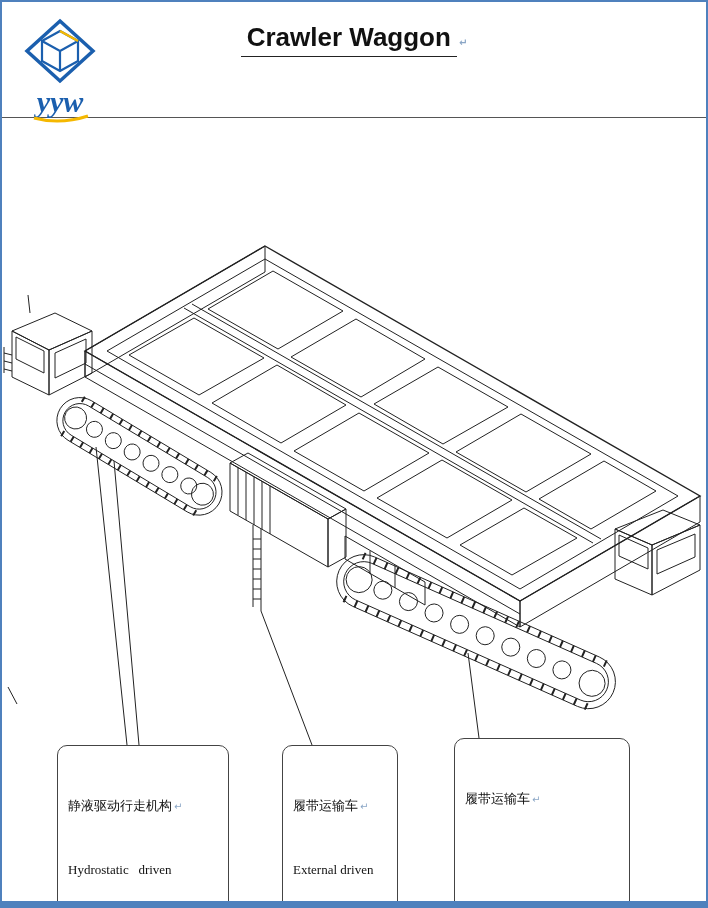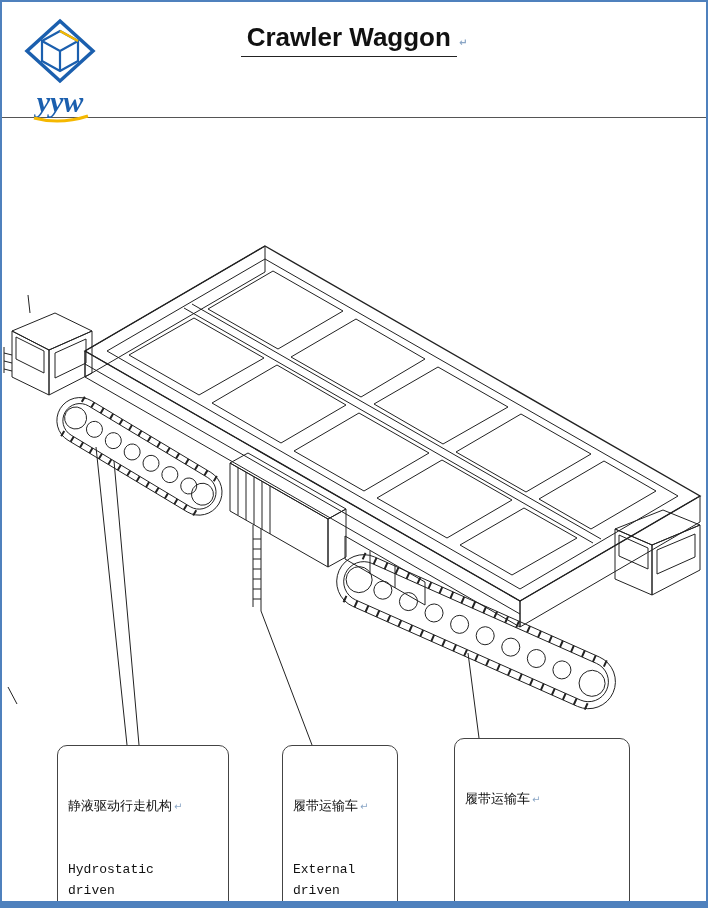--- a/index.html
+++ b/index.html
@@ -34,21 +34,21 @@
   .bodyarea { position:relative; height:787px; }
   svg.drawing { position:absolute; left:0; top:0; }
   .drawing * { vector-effect:non-scaling-stroke; }
   
   .callout {
     position:absolute; background:#fff; border:1px solid #444; border-radius:10px;
     padding:7px 10px; font-size:13px; line-height:21px; color:#111;
     white-space:pre-wrap;
   }
   .callout .zh { font-family:"Liberation Serif", serif; }
-  .callout .en { font-family:Liberation Mono, monospace; }
+  .callout .en { font-family:Liberation Serif, serif; }
   .c1 { left:55px; top:627px; width:172px; }
   .c2 { left:280px; top:627px; width:116px; }
   .c3 { left:452px; top:620px; width:176px; }
 </style>
 </head>
 <body>
 
 <div class="page">
 
   <div class="header">

